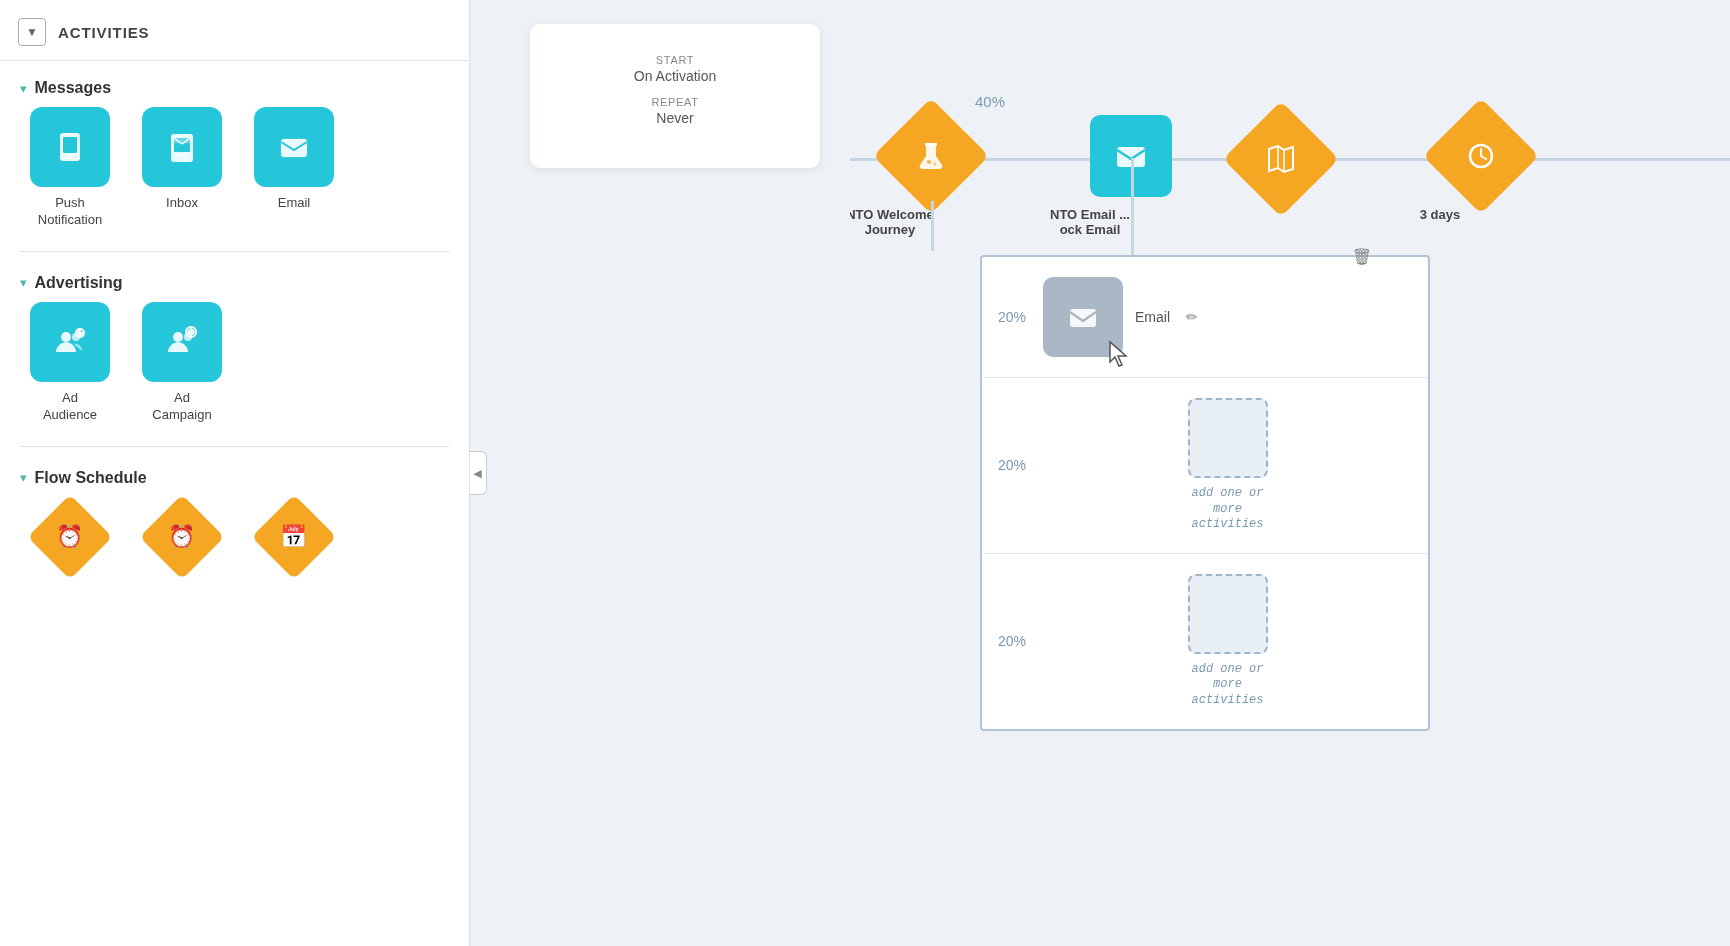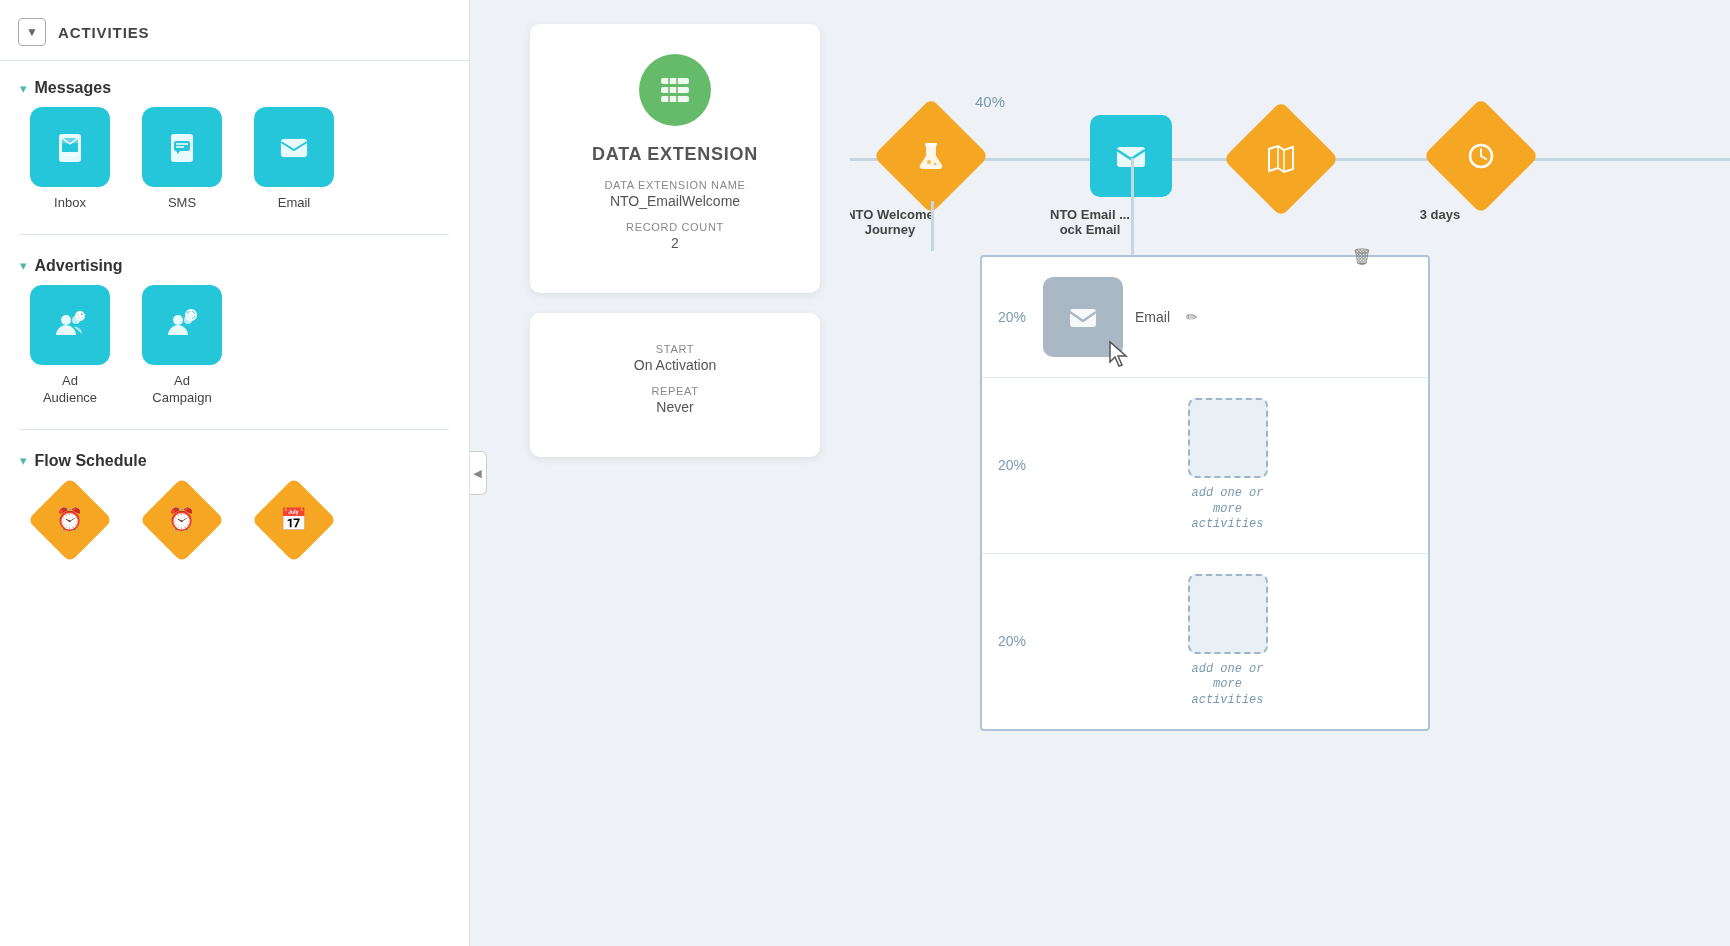--- a/index.html
+++ b/index.html
@@ -311,49 +311,48 @@
     <span class="activities-title">ACTIVITIES</span>
   </div>
 
   <div class="section-header">
     <span class="section-chevron">▾</span>
     <span class="section-title">Messages</span>
   </div>
 
   <div class="activity-grid">
 
+    <div class="activity-item">
+      <div class="activity-icon">
+        <svg width="36" height="36" viewBox="0 0 36 36" fill="none">
+            <rect x="8" y="4" width="20" height="28" rx="3" fill="white" opacity="0.9"></rect>
+            <rect x="11" y="8" width="14" height="16" rx="1" fill="#26c6da"></rect>
+            <circle cx="18" cy="28" r="2" fill="white"></circle>
+            <rect x="15" y="4" width="6" height="2" rx="1" fill="white" opacity="0.7"></rect>
+          </svg>
+      </div>
+      <span class="activity-label">Push<br>Notification</span>
+    </div>
 
     <div class="activity-item">
       <div class="activity-icon">
         <svg width="36" height="36" viewBox="0 0 36 36" fill="none">
             <rect x="7" y="5" width="22" height="28" rx="3" fill="white" opacity="0.9"></rect>
             <rect x="10" y="9" width="16" height="14" rx="1" fill="#26c6da"></rect>
             <rect x="12" y="25" width="12" height="2" rx="1" fill="white" opacity="0.5"></rect>
             <rect x="10" y="9" width="16" height="6" rx="1" fill="white" opacity="0.3"></rect>
             <line x1="10" y1="15" x2="26" y2="15" stroke="#26c6da" stroke-width="1.5"></line>
             <line x1="10" y1="9" x2="18" y2="15" stroke="white" stroke-width="1.5"></line>
             <line x1="26" y1="9" x2="18" y2="15" stroke="white" stroke-width="1.5"></line>
           </svg>
       </div>
       <span class="activity-label">Inbox</span>
     </div>
 
 
-    <div class="activity-item">
-      <div class="activity-icon">
-        <svg width="36" height="36" viewBox="0 0 36 36" fill="none">
-            <rect x="7" y="5" width="22" height="28" rx="3" fill="white" opacity="0.9"></rect>
-            <rect x="10" y="12" width="16" height="10" rx="2" fill="#26c6da"></rect>
-            <line x1="12" y1="15" x2="24" y2="15" stroke="white" stroke-width="1.5"></line>
-            <line x1="12" y1="18" x2="20" y2="18" stroke="white" stroke-width="1.5"></line>
-            <polygon points="12,22 16,22 14,25" fill="#26c6da"></polygon>
-          </svg>
-      </div>
-      <span class="activity-label">SMS</span>
-    </div>
 
     <div class="activity-item">
       <div class="activity-icon">
         <svg width="36" height="36" viewBox="0 0 36 36" fill="none">
             <rect x="5" y="10" width="26" height="18" rx="3" fill="white" opacity="0.9"></rect>
             <path d="M5 13 L18 21 L31 13" stroke="#26c6da" stroke-width="2" fill="none"></path>
             <rect x="5" y="10" width="26" height="18" rx="3" fill="none" stroke="white" stroke-width="0.5" opacity="0.3"></rect>
           </svg>
       </div>
       <span class="activity-label">Email</span>
@@ -440,36 +439,20 @@
 </div>
 
 <div class="canvas-area">
 
   <div class="collapse-handle">
     <span>◀</span>
   </div>
 
   <div class="canvas-cards">
 
-    <div class="info-card">
-      <div class="card-icon-circle">
-        <svg width="38" height="38" viewBox="0 0 38 38" fill="none">
-          <rect x="5" y="7" width="28" height="6" rx="2" fill="white" opacity="0.9"></rect>
-          <rect x="5" y="16" width="28" height="6" rx="2" fill="white" opacity="0.9"></rect>
-          <rect x="5" y="25" width="28" height="6" rx="2" fill="white" opacity="0.9"></rect>
-          <line x1="13" y1="7" x2="13" y2="31" stroke="#66bb6a" stroke-width="1.5"></line>
-          <line x1="21" y1="7" x2="21" y2="31" stroke="#66bb6a" stroke-width="1.5"></line>
-        </svg>
-      </div>
-      <div class="card-title">DATA EXTENSION</div>
-      <div class="card-field-label">DATA EXTENSION NAME</div>
-      <div class="card-field-value">NTO_EmailWelcome</div>
-      <div class="card-field-label">RECORD COUNT</div>
-      <div class="card-field-value">2</div>
-    </div>
 
     <div class="info-card">
       <div class="card-field-label">START</div>
       <div class="card-field-value">On Activation</div>
       <div class="card-field-label">REPEAT</div>
       <div class="card-field-value">Never</div>
     </div>
 
   </div>
 

